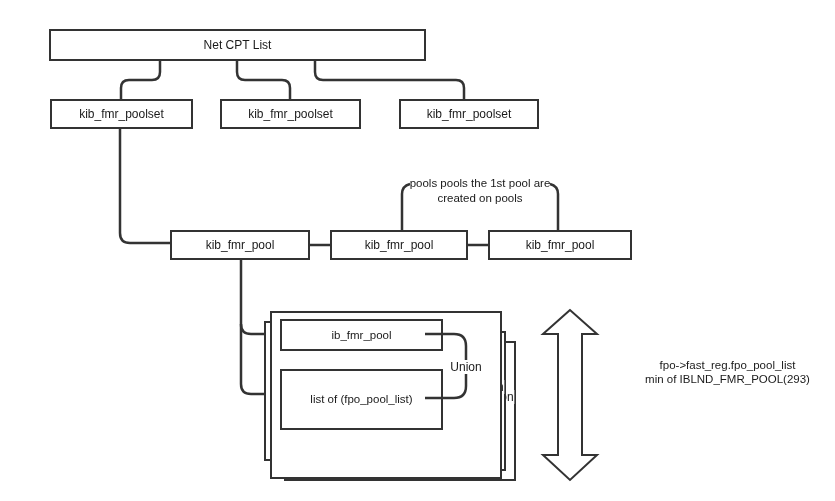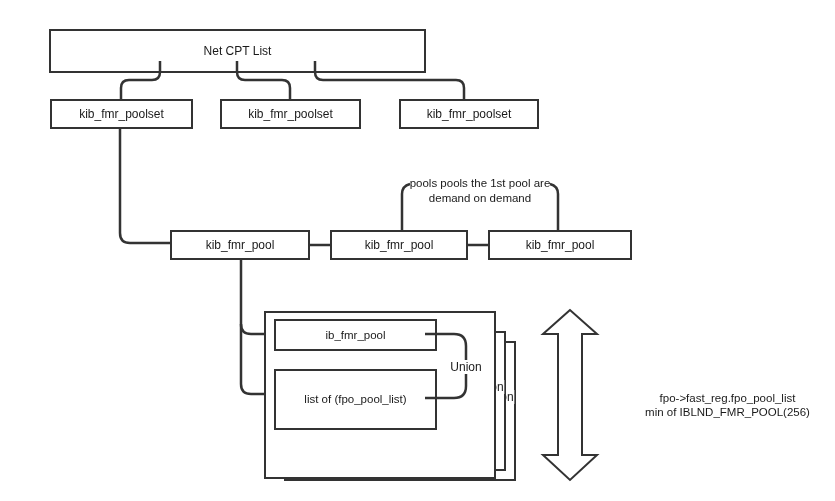--- a/index.html
+++ b/index.html
@@ -22,47 +22,47 @@
   }
   .union-label{
     position:absolute;left:212px;top:54px;transform:translate(-50%,-50%);
     font-size:12px;background:#ffffff;padding:0 1px;white-space:nowrap;
   }
   #union-front{position:absolute;left:466px;top:367px;transform:translate(-50%,-50%);
     font-size:12px;background:#ffffff;padding:0 1px;z-index:11;white-space:nowrap;}
   .note{
     position:absolute;text-align:center;font-size:11.5px;line-height:15px;z-index:5;white-space:nowrap;
   }
-  #side-note{line-height:14px;margin-top:33px;}
+  #side-note{line-height:14px;}
   #overlay{position:absolute;left:0;top:0;z-index:10;pointer-events:none;}
   
   #page-4{z-index:1}#page-3{z-index:2}#page-2{z-index:3}#page-1{z-index:4}
 </style>
 </head>
 <body>
 
 <div id="canvas">
 
-  <div class="box" style="left:49px;top:29px;width:377px;height:44px;">
+  <div class="box" style="left:49px;top:29px;width:377px;height:32px;">
     <span>Net CPT List</span>
   </div>
 
   <div class="box" style="left:50px;top:99px;width:143px;height:30px;">
     <span>kib_fmr_poolset</span>
   </div>
   <div class="box" style="left:220px;top:99px;width:141px;height:30px;">
     <span>kib_fmr_poolset</span>
   </div>
   <div class="box" style="left:399px;top:99px;width:140px;height:30px;">
     <span>kib_fmr_poolset</span>
   </div>
 
   <div class="note" style="left:370px;top:176px;width:220px;">
     <div>pools pools the 1st pool are</div>
-    <div>demand on demand</div>
+    <div>created on pools</div>
   </div>
 
   <div class="box" style="left:170px;top:230px;width:140px;height:30px;">
     <span>kib_fmr_pool</span>
   </div>
   <div class="box" style="left:330px;top:230px;width:138px;height:30px;">
     <span>kib_fmr_pool</span>
   </div>
   <div class="box" style="left:488px;top:230px;width:144px;height:30px;">
     <span>kib_fmr_pool</span>
@@ -70,34 +70,34 @@
 
   <div class="page" id="page-4" style="left:284px;top:341px;width:232px;height:140px;">
     <span class="union-label">Union</span>
   </div>
   <div class="page" id="page-3" style="left:274px;top:331px;width:232px;height:140px;">
     <span class="union-label">Union</span>
   </div>
   <div class="page" id="page-2" style="left:264px;top:321px;width:232px;height:140px;">
     <span class="union-label">Union</span>
   </div>
-  <div class="page" id="page-1" style="left:264px;top:311px;width:232px;height:168px;">
+  <div class="page" id="page-1" style="left:270px;top:311px;width:232px;height:168px;">
     <div class="inner-box" style="left:8px;top:6px;width:163px;height:32px;">
       <span>ib_fmr_pool</span>
     </div>
     <div class="inner-box" style="left:8px;top:56px;width:163px;height:61px;">
       <div>list of (fpo_pool_list)</div>
     </div>
   </div>
 
   <span id="union-front">Union</span>
 
   <div class="note" id="side-note" style="left:625px;top:358px;width:205px;">
     <div>fpo-&gt;fast_reg.fpo_pool_list</div>
-    <div>min of IBLND_FMR_POOL(256)</div>
+    <div>min of IBLND_FMR_POOL(293)</div>
   </div>
 
   <svg id="overlay" width="835" height="501" viewBox="0 0 835 501">
     <g fill="none" stroke="#333333" stroke-width="2.5">
 
       <path d="M160,61 V72 Q160,80 152,80 H129 Q121,80 121,88 V100"></path>
       <path d="M237,61 V72 Q237,80 245,80 H282 Q290,80 290,88 V100"></path>
       <path d="M315,61 V72 Q315,80 323,80 H456 Q464,80 464,88 V100"></path>
 
       <path d="M120,129 V233 Q120,243 130,243 H170"></path>

